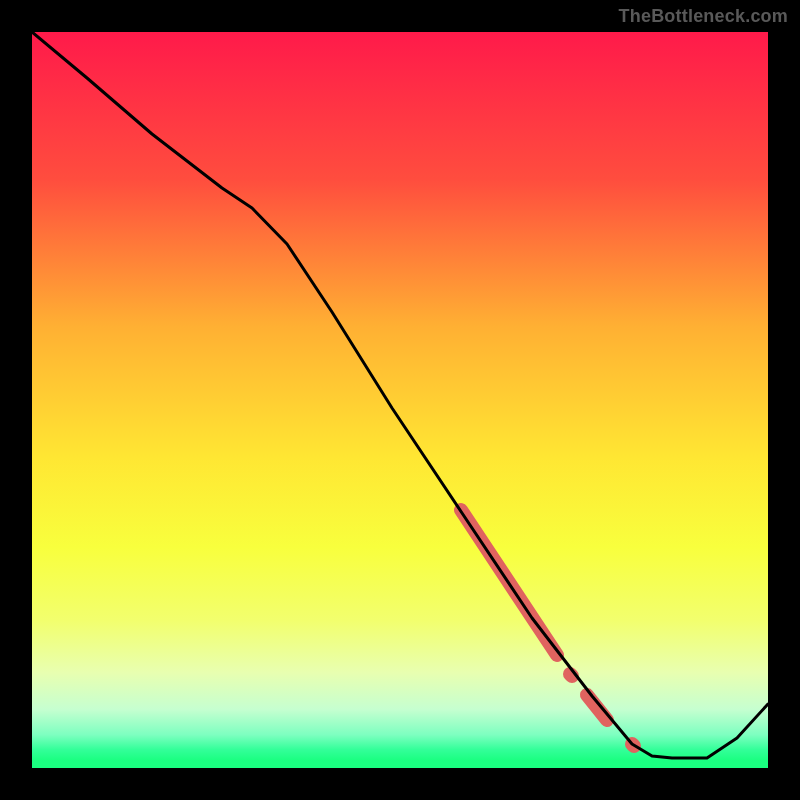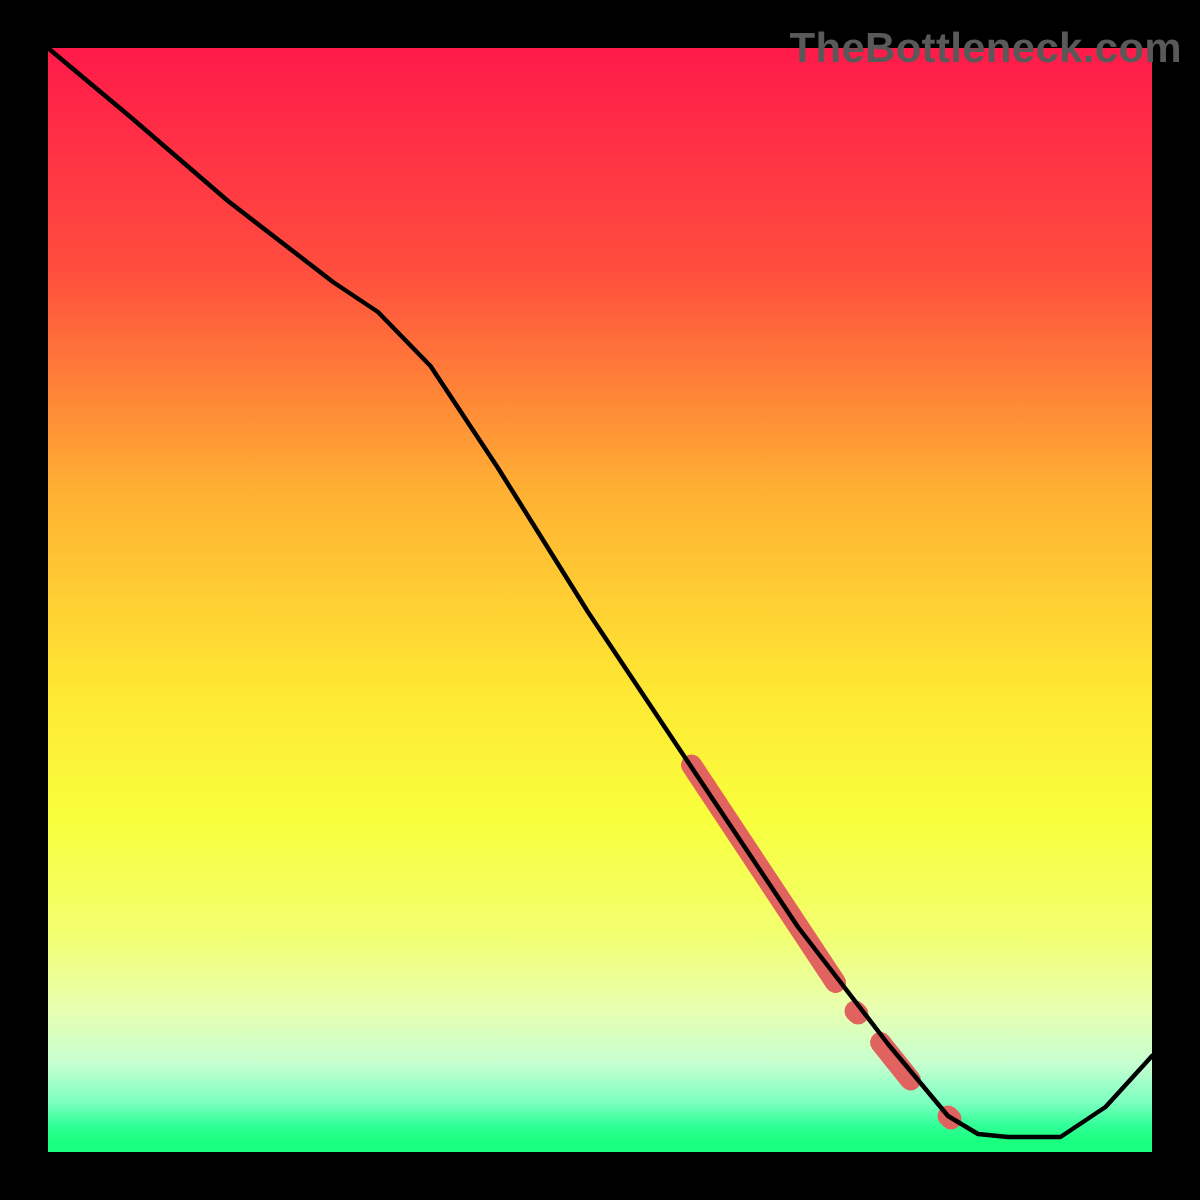--- a/index.html
+++ b/index.html
@@ -21,24 +21,24 @@
   .plot {
     position: absolute;
     left: 32px;
     top: 32px;
     width: 736px;
     height: 736px;
     overflow: hidden;
   }
   .watermark {
     position: absolute;
-    top: 16px;
+    top: 6px;
     right: 12px;
     font-family: Arial, Helvetica, sans-serif;
-    font-size: 28px;
+    font-size: 18px;
     font-weight: 600;
     color: #595959;
     letter-spacing: 0.2px;
     z-index: 5;
   }
   svg {
     display: block;
   }
 </style>
 </head>

